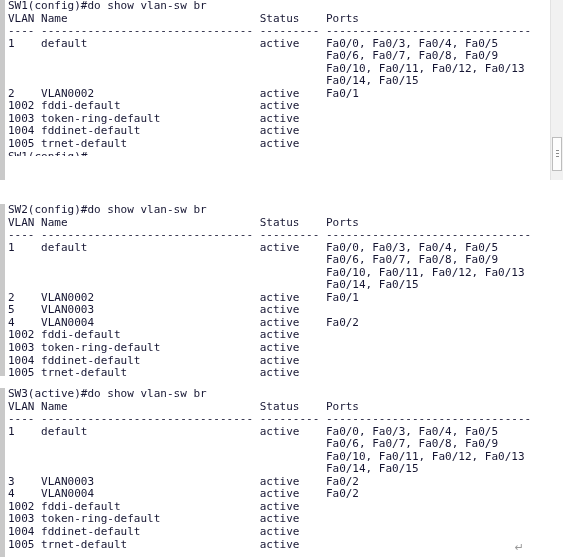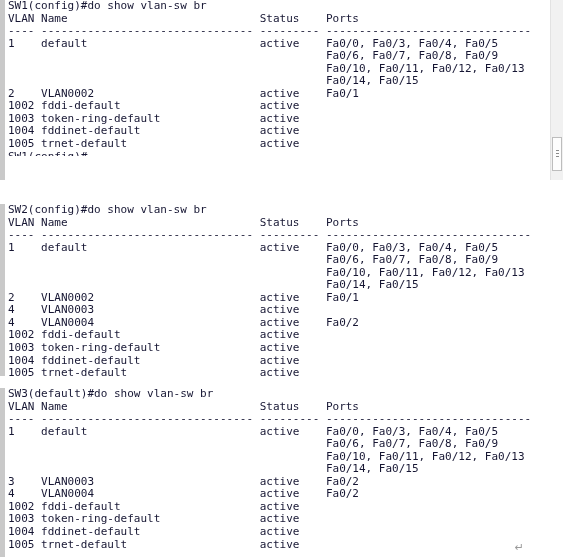--- a/index.html
+++ b/index.html
@@ -150,34 +150,34 @@
     <div class="console-body">
       <pre class="console-text">SW2(config)#do show vlan-sw br</pre>
       <pre class="console-text"></pre>
       <pre class="console-text">VLAN Name                             Status    Ports</pre>
       <pre class="console-text">---- -------------------------------- --------- -------------------------------</pre>
       <pre class="console-text">1    default                          active    Fa0/0, Fa0/3, Fa0/4, Fa0/5</pre>
       <pre class="console-text">                                                Fa0/6, Fa0/7, Fa0/8, Fa0/9</pre>
       <pre class="console-text">                                                Fa0/10, Fa0/11, Fa0/12, Fa0/13</pre>
       <pre class="console-text">                                                Fa0/14, Fa0/15</pre>
       <pre class="console-text">2    VLAN0002                         active    Fa0/1</pre>
-      <pre class="console-text">4    VLAN0003                         active</pre>
+      <pre class="console-text">5    VLAN0003                         active</pre>
       <pre class="console-text">4    VLAN0004                         active    Fa0/2</pre>
       <pre class="console-text">1002 fddi-default                     active</pre>
       <pre class="console-text">1003 token-ring-default               active</pre>
       <pre class="console-text">1004 fddinet-default                  active</pre>
       <pre class="console-text">1005 trnet-default                    active</pre>
 
     </div>
   </div>
 
   <div class="console-panel" style="top:388px; height:169px; width:563px;">
     <div class="gutter-left"></div>
     <div class="console-body">
-      <pre class="console-text">SW3(default)#do show vlan-sw br</pre>
+      <pre class="console-text">SW3(active)#do show vlan-sw br</pre>
       <pre class="console-text"></pre>
       <pre class="console-text">VLAN Name                             Status    Ports</pre>
       <pre class="console-text">---- -------------------------------- --------- -------------------------------</pre>
       <pre class="console-text">1    default                          active    Fa0/0, Fa0/3, Fa0/4, Fa0/5</pre>
       <pre class="console-text">                                                Fa0/6, Fa0/7, Fa0/8, Fa0/9</pre>
       <pre class="console-text">                                                Fa0/10, Fa0/11, Fa0/12, Fa0/13</pre>
       <pre class="console-text">                                                Fa0/14, Fa0/15</pre>
       <pre class="console-text">3    VLAN0003                         active    Fa0/2</pre>
       <pre class="console-text">4    VLAN0004                         active    Fa0/2</pre>
       <pre class="console-text">1002 fddi-default                     active</pre>

